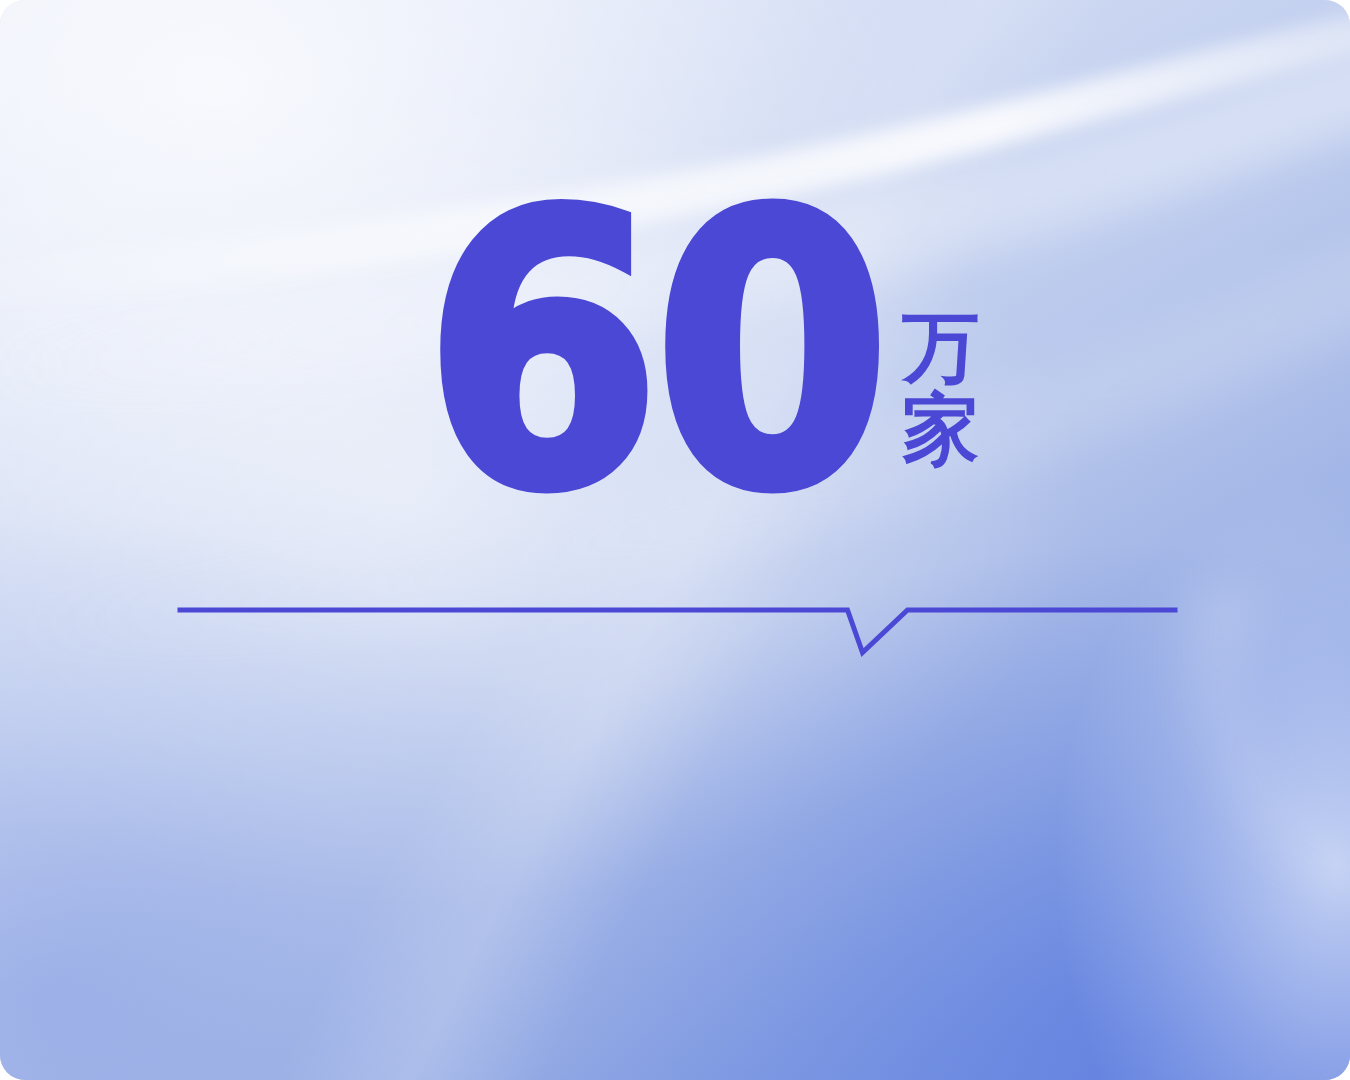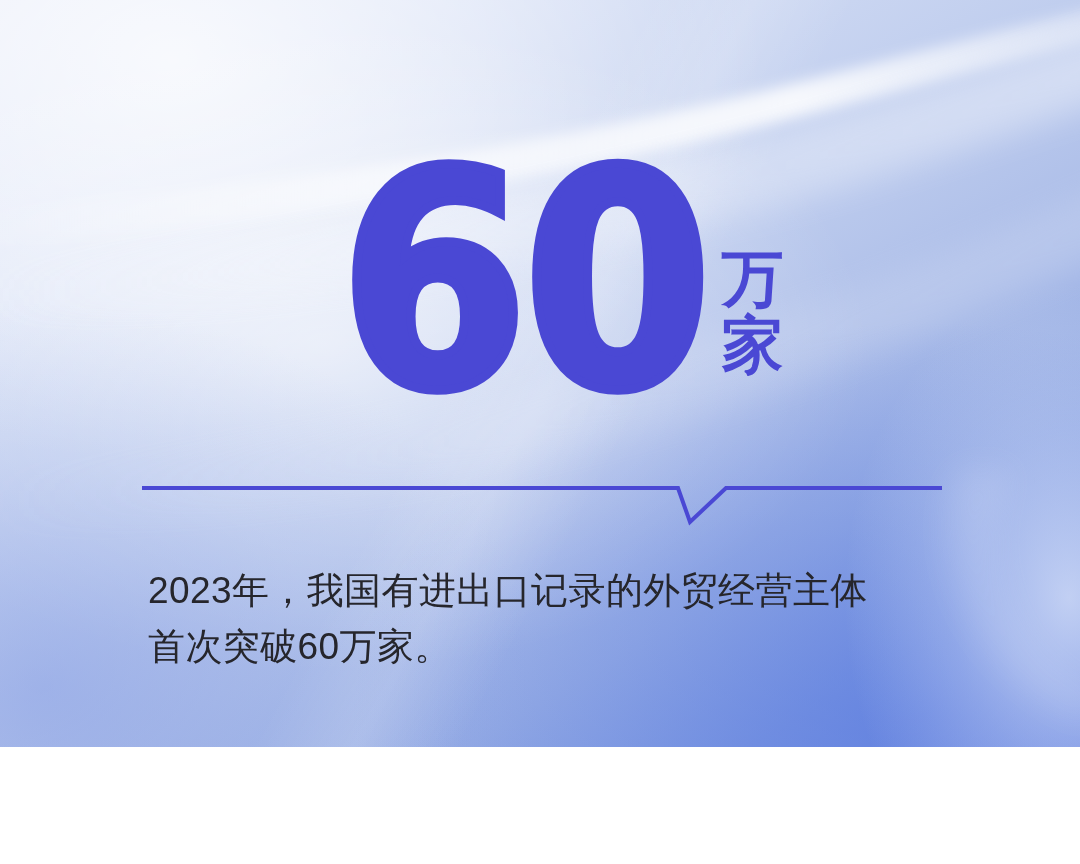--- a/index.html
+++ b/index.html
@@ -3,24 +3,25 @@
 <meta charset="utf-8">
 <style>
   html, body {
     margin: 0;
     padding: 0;
     background: #ffffff;
   }
   #poster {
     position: relative;
     width: 1080px;
-    height: 747px;
+    height: 864px;
     overflow: hidden;
     font-family: "Liberation Sans", "DejaVu Sans", sans-serif;
     background: #e5e5e5;
+    border-radius: 20px;
   }
 
   
   .bg-layer {
     position: absolute;
     inset: 0;
     pointer-events: none;
   }
   .bg-base {
     background:
@@ -192,18 +193,14 @@
       <span>家</span>
     </div>
   </div>
 
   <div class="divider">
     <svg width="804" height="60" viewBox="0 0 804 60" xmlns="http://www.w3.org/2000/svg" aria-hidden="true">
       <path d="M 4 14 L 538 14 L 550 48 L 586 14 L 800 14" fill="none" stroke="#4a48d4" stroke-width="4" stroke-linecap="square" stroke-linejoin="miter"></path>
     </svg>
   </div>
 
-  <div class="caption">
-    <span class="caption-line">2023年，我国有进出口记录的外贸经营主体</span>
-    <span class="caption-line">首次突破60万家。</span>
-  </div>
 
 </div>
 
 </body></html>

